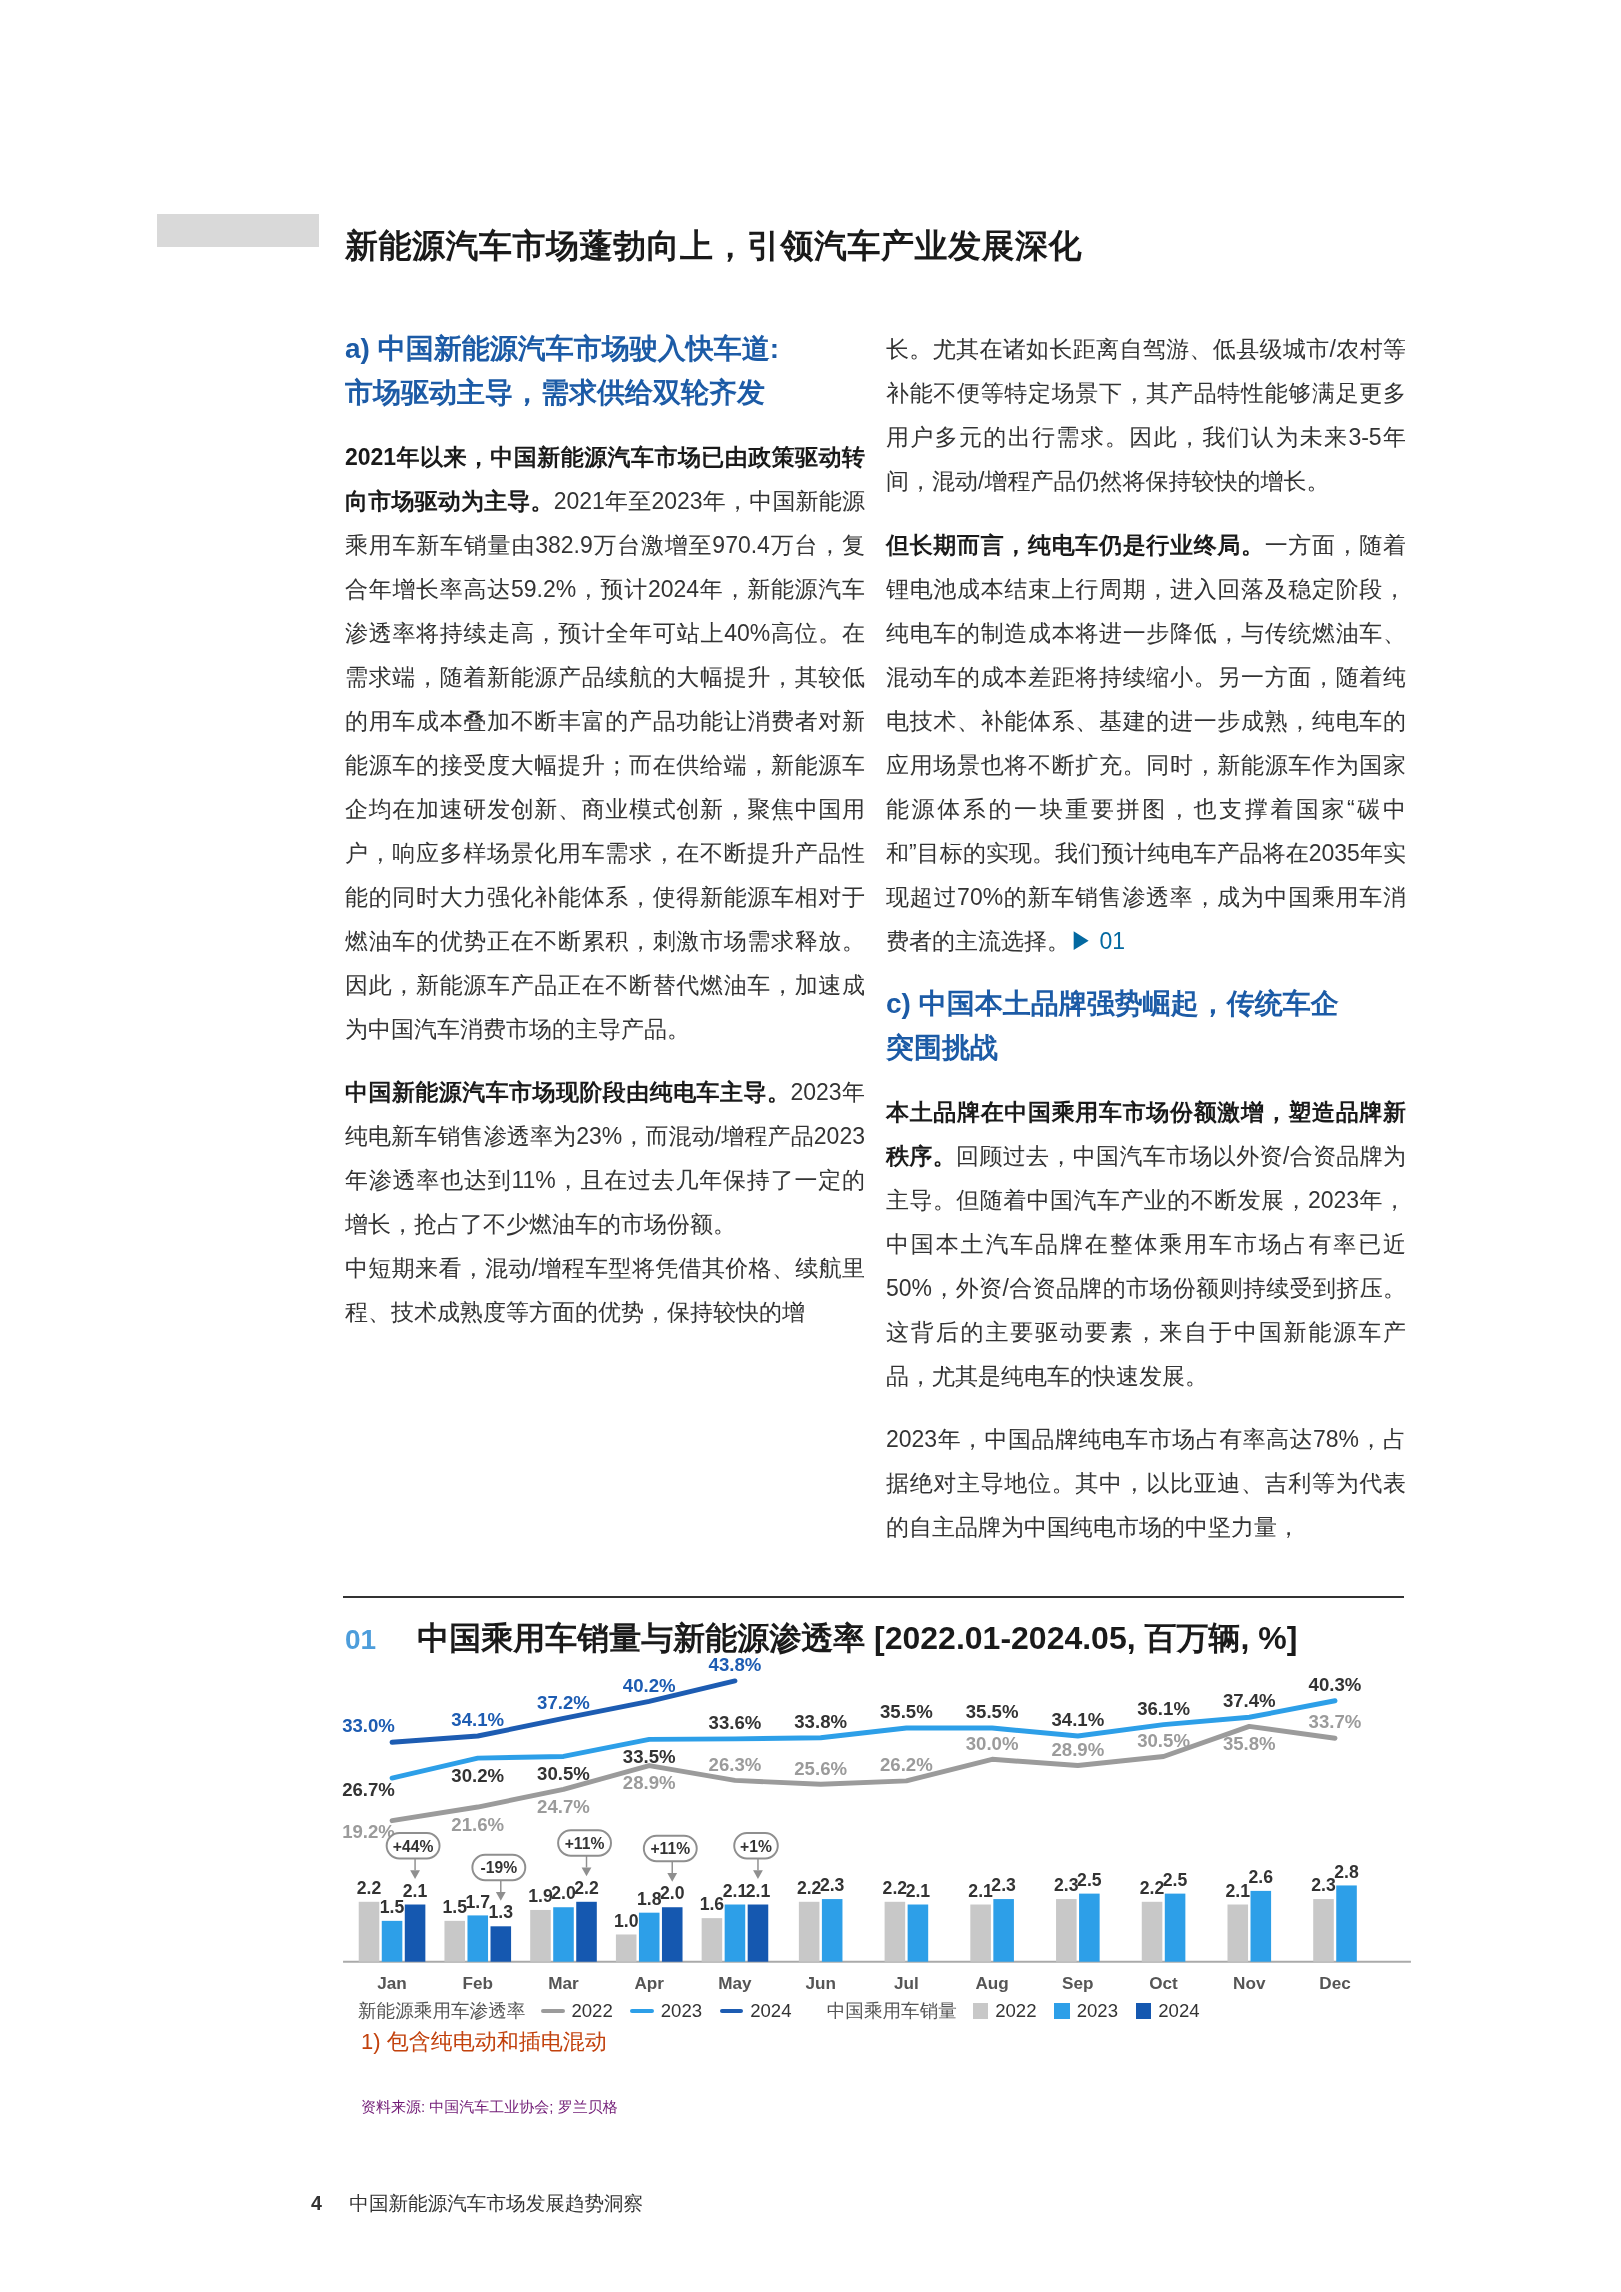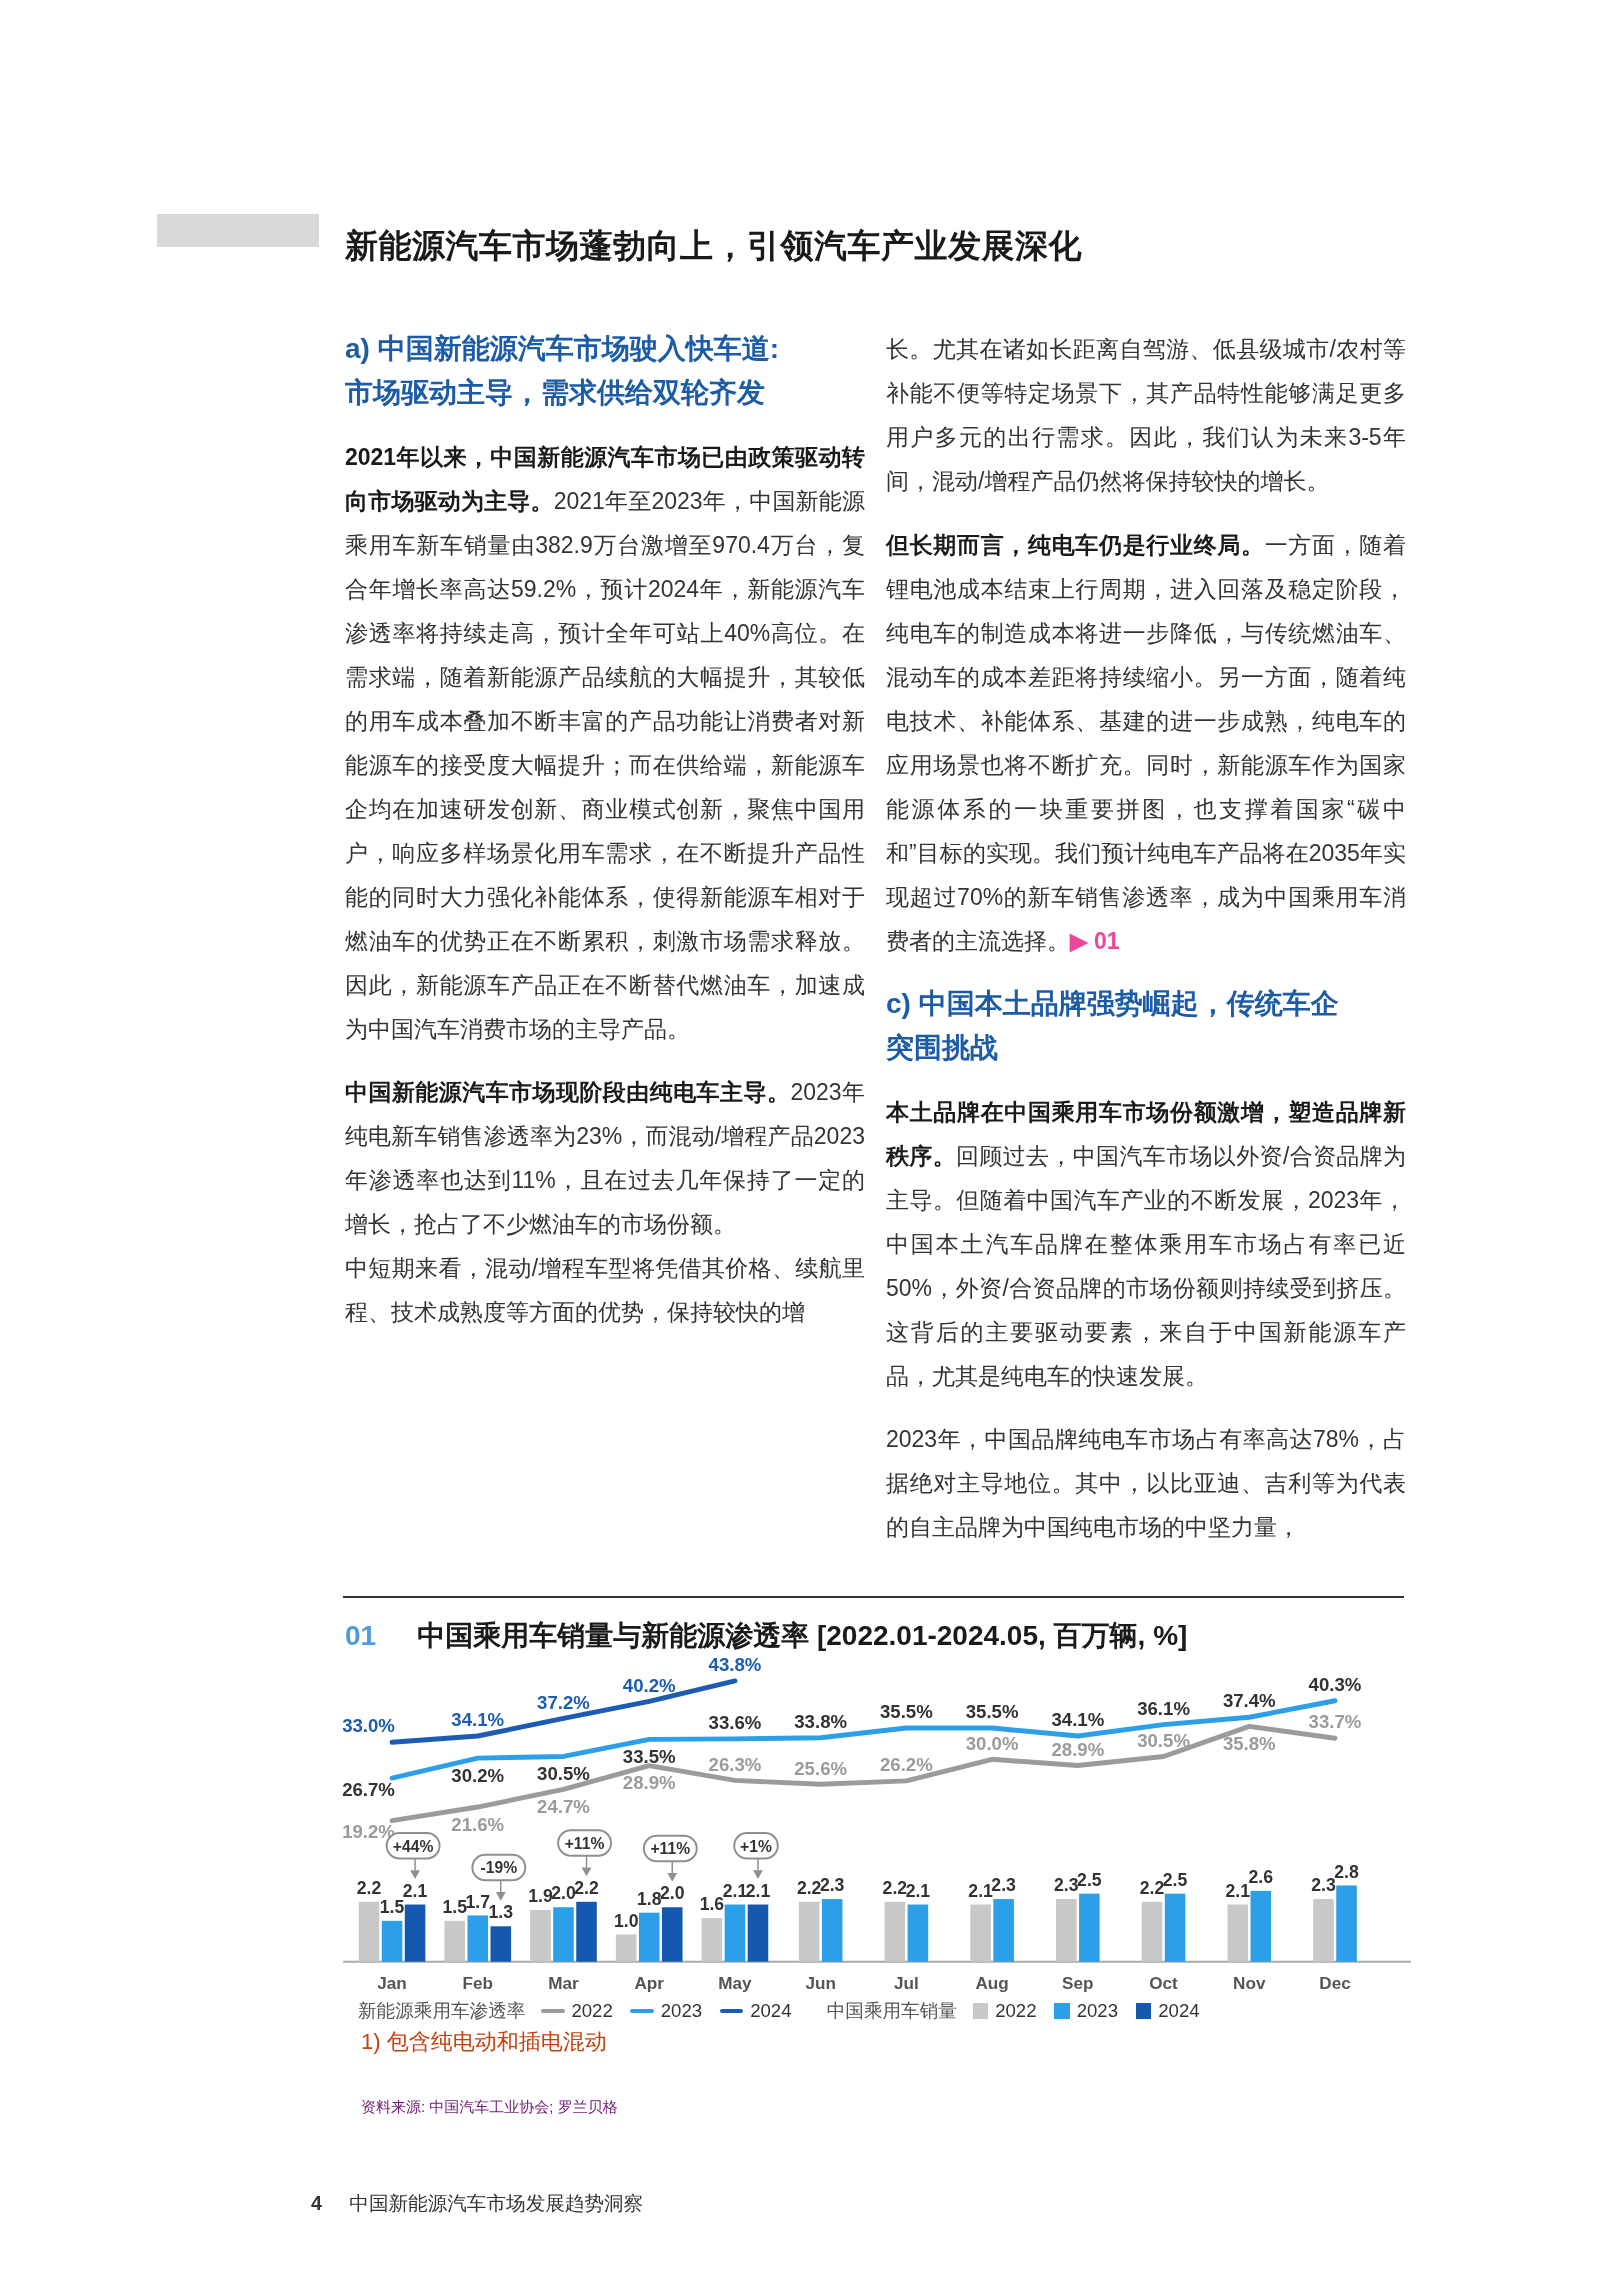--- a/index.html
+++ b/index.html
@@ -5,25 +5,25 @@
   html,body{margin:0;padding:0;background:#ffffff;}
   .page{position:relative;width:1494px;height:2293px;background:#fff;overflow:hidden;
         font-family:"Liberation Sans",sans-serif;color:#333;}
   .header-bar{position:absolute;left:157px;top:214px;width:162px;height:33px;background:#d9d9d9;}
   .page-title{position:absolute;left:345px;top:202px;font-size:33px;font-weight:bold;color:#1a1a1a;letter-spacing:0.5px;}
   .columns{position:absolute;left:345px;top:327px;width:1061px;display:flex;gap:21px;}
   .col{flex:1;min-width:0;}
   .sec-heading{font-size:28px;line-height:44px;font-weight:bold;color:#1c5ba6;margin:0 0 19.6px 0;white-space:pre-line;}
   .body-p{font-size:23px;line-height:44px;margin:0 0 19.6px 0;text-align:justify;color:#333;}
   .lead{font-weight:bold;color:#1a1a1a;}
-  .marker{color:#ec4899;font-weight:bold;white-space:nowrap;}
+  .marker{color:#0369a1;font-weight:normal;white-space:nowrap;}
   .fig-divider{position:absolute;left:343px;top:1596px;width:1061px;border-top:2.9px solid #333;}
   .fig-head{position:absolute;left:345px;top:1617px;display:flex;align-items:baseline;}
   .fig-num{font-size:28px;font-weight:bold;color:#4d9ddb;}
-  .fig-title{font-size:28px;font-weight:bold;color:#1a1a1a;margin-left:41px;}
+  .fig-title{font-size:32px;font-weight:bold;color:#1a1a1a;margin-left:41px;}
   #chart-wrap{position:absolute;left:343px;top:1658px;width:1068px;height:338px;}
   #chart-svg{overflow:visible;}
   #chart-svg text{font-family:"Liberation Sans",sans-serif;}
   .bar-label{font-size:18px;font-weight:bold;fill:#333;}
   .pct-label{font-size:19px;font-weight:600;}
   .month-label{font-size:17.5px;font-weight:600;fill:#555;}
   .bubble-label{font-size:16px;font-weight:bold;fill:#333;}
   .legend{position:absolute;left:358px;top:1998px;display:flex;align-items:center;font-size:18.6px;color:#555;white-space:nowrap;}
   .leg-title{margin-right:15.7px;}
   .leg-title2{margin-left:17.6px;}

